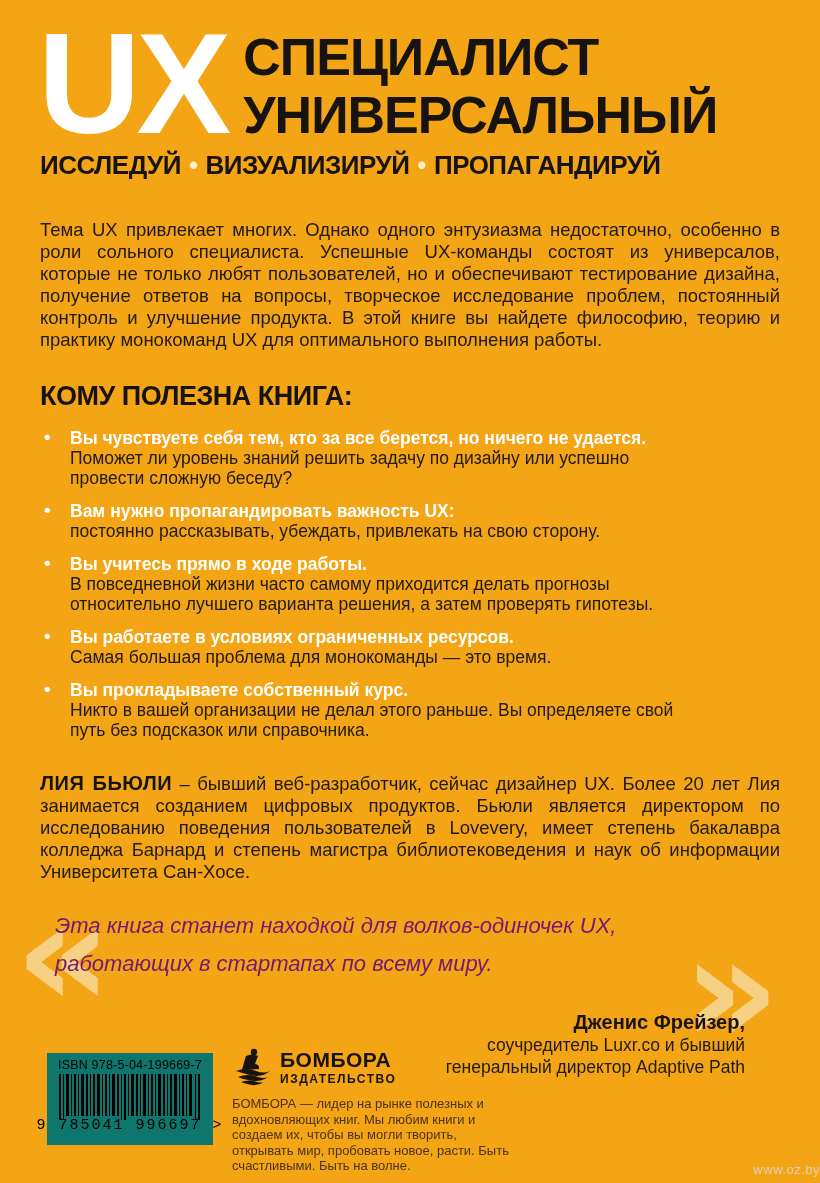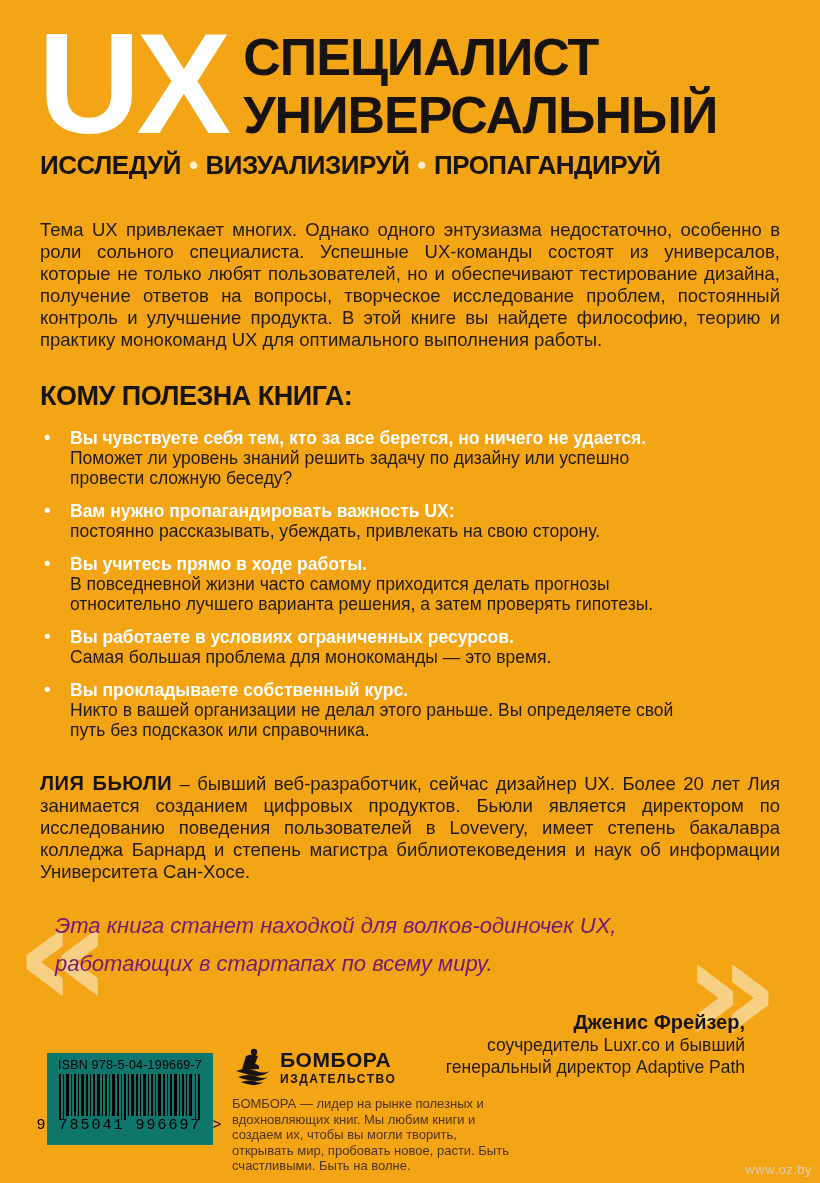--- a/index.html
+++ b/index.html
@@ -81,21 +81,21 @@
   .publisher{position:absolute;left:232px;top:1048px;display:flex;align-items:center;}
   .publisher-icon{width:40px;height:38px;}
   .publisher-names{margin-left:8px;}
   .publisher-name{font-size:21px;font-weight:bold;color:#171310;letter-spacing:0.5px;}
   .publisher-sub{font-size:12px;font-weight:bold;color:#171310;letter-spacing:1.5px;}
   .publisher-blurb{
     position:absolute;left:232px;top:1096px;width:278px;
     font-size:13px;line-height:15.5px;color:#4A3318;
   }
   .watermark{
-    position:absolute;right:8px;bottom:6px;font-size:13px;
+    position:absolute;right:0;bottom:6px;font-size:13px;
     color:#DADADA;opacity:0.8;letter-spacing:0.5px;
   }
 </style>
 </head>
 <body>
 
 <div class="page">
 
   <div class="header">
     <div class="ux-logo">UX</div>

